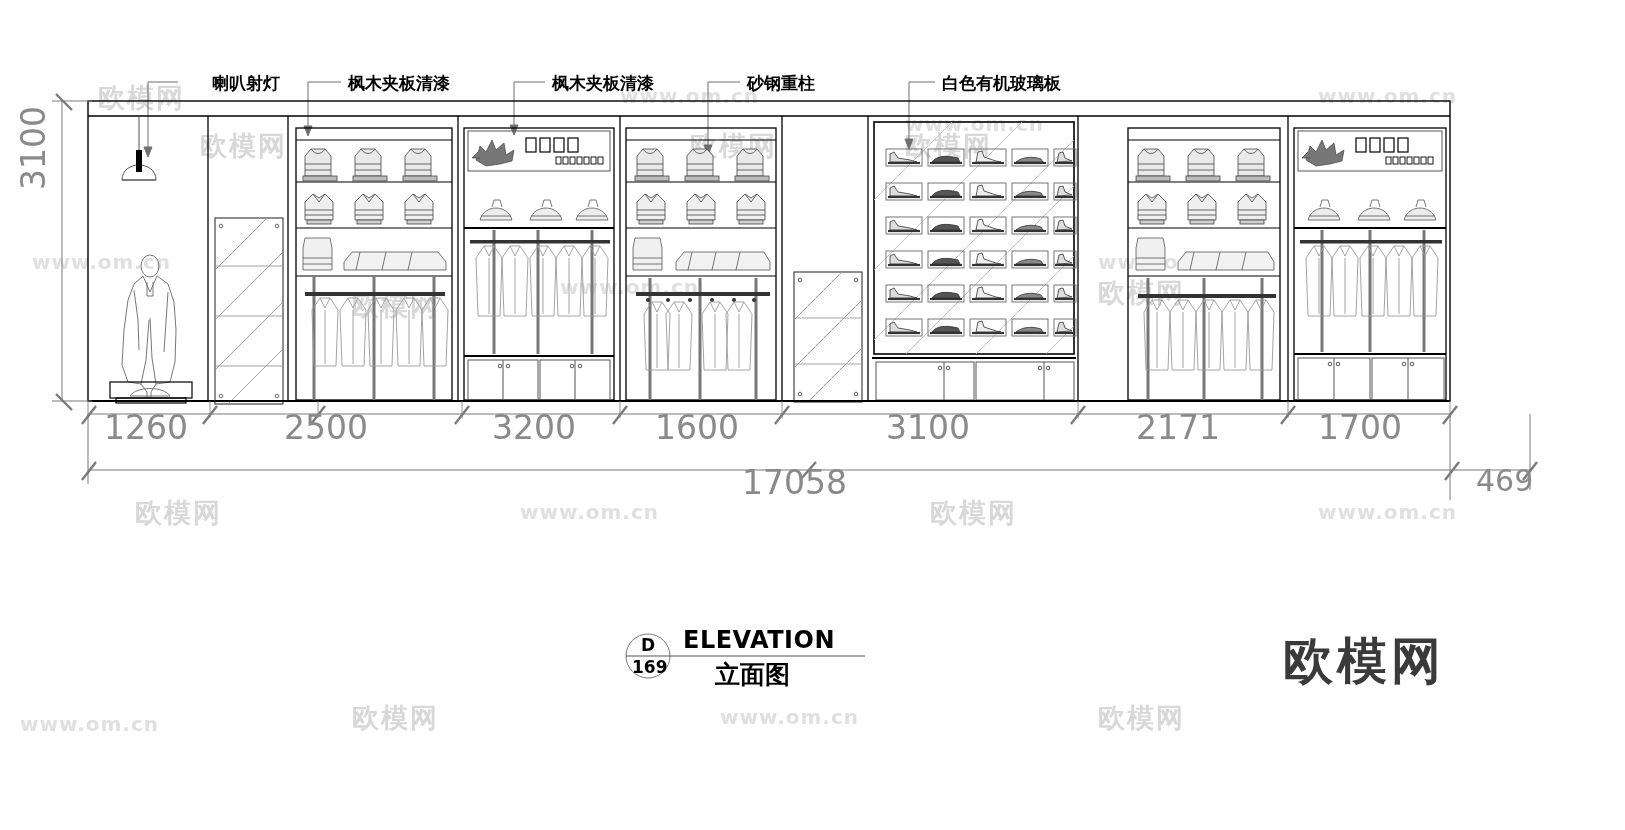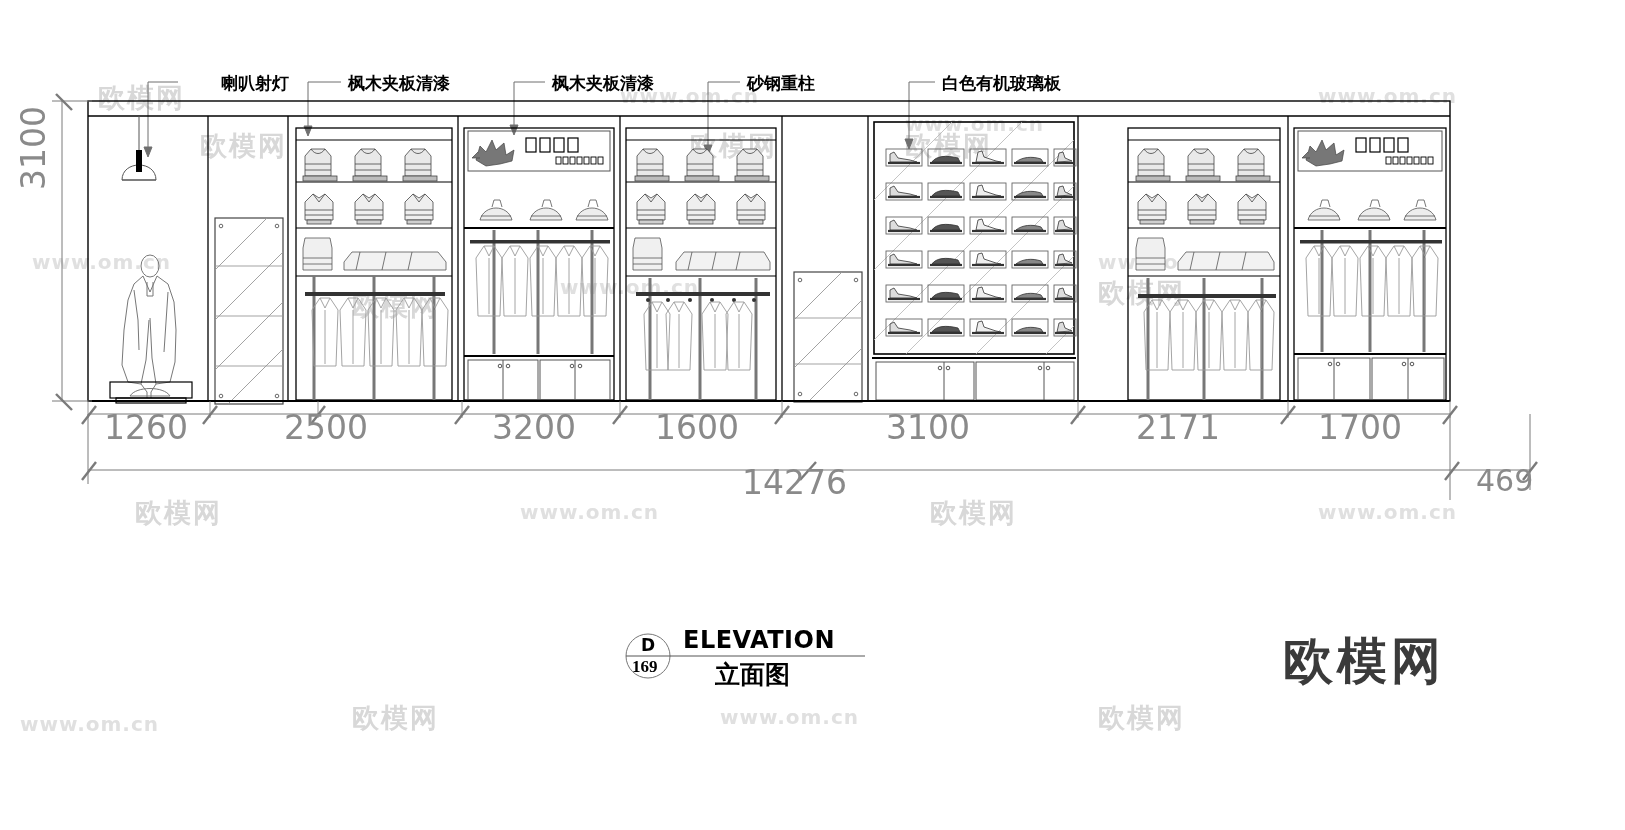--- a/index.html
+++ b/index.html
@@ -10,21 +10,21 @@
       user-select:none;pointer-events:none;}
   .wm-cn{font-size:27px;letter-spacing:2px;}
   .wm-en{font-size:20px;letter-spacing:1px;color:#e0e0e0;text-align:right;}
   
   .anno{position:absolute;font-size:17px;font-weight:bold;color:#000;white-space:nowrap;}
   
   .dimtxt{position:absolute;color:#8a8a8a;font-size:33px;white-space:nowrap;
           font-family:"DejaVu Sans","Liberation Sans",sans-serif;}
   .dimtxt.small{font-size:30px;}
   .tb-letter{position:absolute;font-size:17px;font-weight:bold;color:#000;}
-  .tb-num{position:absolute;font-size:17px;font-weight:bold;color:#000;font-family:Liberation Serif, serif;}
+  .tb-num{position:absolute;font-size:17px;font-weight:bold;color:#000;}
   .tb-title{position:absolute;font-size:24px;font-weight:bold;letter-spacing:.5px;color:#000;text-align:center;}
   .tb-sub{position:absolute;font-size:25px;font-weight:bold;color:#000;}
   
   .logo{position:absolute;font-size:50px;font-weight:bold;color:#3a3a3a;letter-spacing:4px;}
   svg{position:absolute;overflow:visible;}
 </style>
 </head>
 <body>
 
 <div>
@@ -44,21 +44,21 @@
   <div class="wm wm-en" style="left:520px; top:500px;">www.om.cn</div>
   <div class="wm wm-cn" style="left:930px; top:495px;">欧模网</div>
   <div class="wm wm-en" style="left:1318px;top:500px;">www.om.cn</div>
   <div class="wm wm-cn" style="left:352px; top:700px;">欧模网</div>
   <div class="wm wm-en" style="left:720px; top:705px;">www.om.cn</div>
   <div class="wm wm-cn" style="left:1098px;top:700px;">欧模网</div>
   <div class="wm wm-en" style="left:20px;  top:712px;">www.om.cn</div>
 </div>
 
 <div>
-  <div class="anno" style="left:185px;top:72px;padding-left:36px;">喇叭射灯</div>
+  <div class="anno" style="left:176px;top:72px;padding-left:36px;">喇叭射灯</div>
   <div class="anno" style="left:348px;top:72px;">枫木夹板清漆</div>
   <div class="anno" style="left:552px;top:72px;">枫木夹板清漆</div>
   <div class="anno" style="left:747px;top:72px;">砂钢重柱</div>
   <div class="anno" style="left:942px;top:72px;">白色有机玻璃板</div>
 
   <svg width="1625" height="200" style="left:0;top:0;">
     <g stroke="#6f6f6f" stroke-width="1" fill="none">
       <path d="M178,82 L148,82 L148,154"></path>
         <path d="M144,147 L148,157 L152,147 Z" fill="#6f6f6f"></path>
       <path d="M341,82 L308,82 L308,133"></path>
@@ -883,21 +883,21 @@
   <div class="dimtxt" style="left:14px;top:190px;transform:rotate(-90deg);transform-origin:left top;">3100</div>
 
   <div class="dimtxt" style="left:104px; top:408px;">1260</div>
   <div class="dimtxt" style="left:284px; top:408px;">2500</div>
   <div class="dimtxt" style="left:492px; top:408px;">3200</div>
   <div class="dimtxt" style="left:655px; top:408px;">1600</div>
   <div class="dimtxt" style="left:886px; top:408px;">3100</div>
   <div class="dimtxt" style="left:1136px;top:408px;">2171</div>
   <div class="dimtxt" style="left:1318px;top:408px;">1700</div>
 
-  <div class="dimtxt" style="left:742px; top:463px;">14276</div>
+  <div class="dimtxt" style="left:742px; top:463px;">17058</div>
   <div class="dimtxt small" style="left:1476px;top:463px;">469</div>
 </div>
 
 <div>
   <svg width="300" height="70" style="left:620px;top:628px;">
     <circle cx="28" cy="28" r="22" fill="none" stroke="#777" stroke-width="1"></circle>
     <line x1="6" y1="28" x2="245" y2="28" stroke="#555" stroke-width="1"></line>
   </svg>
   <div class="tb-letter" style="left:641px;top:635px;">D</div>
   <div class="tb-num" style="left:632px;top:657px;">169</div>

